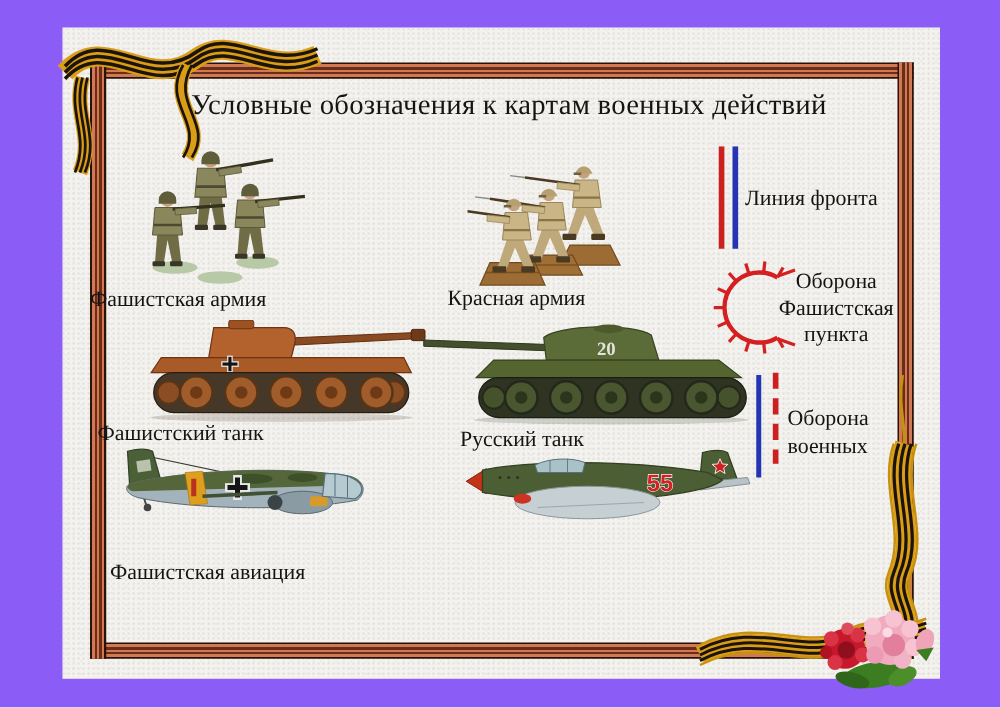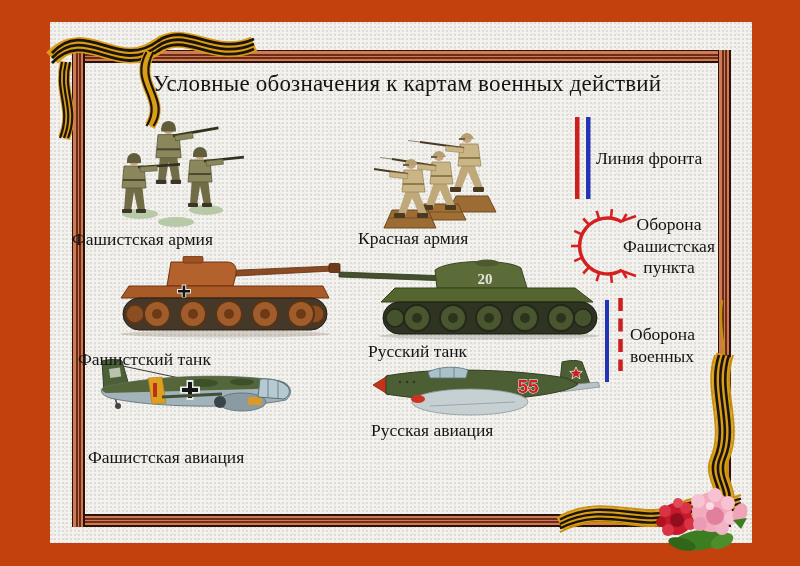--- a/index.html
+++ b/index.html
@@ -1,16 +1,16 @@
 <!DOCTYPE html>
 <html><head>
 <meta charset="utf-8">
 <style>
   html,body{margin:0;padding:0;background:#ffffff;}
-  .page{position:relative;width:800px;height:566px;background:#c2410c;overflow:hidden;
+  .page{position:relative;width:800px;height:566px;background:#8b5cf6;overflow:hidden;
         font-family:"Liberation Serif", serif;color:#141414;}
   .abs{position:absolute;}
   .texture{left:50px;top:22px;width:702px;height:521px;background-color:#f3f2ef;
     background-image:
       radial-gradient(circle at 1px 1px, #dedcd6 0.8px, transparent 0.9px),
       radial-gradient(circle at 3px 2px, #e9e7e1 0.7px, transparent 0.8px);
     background-size:4px 4px,6px 5px;}
   .frame-h{height:13px;background:linear-gradient(180deg,
       #2a1208 0 1.5px,#cf7a55 1.5px 4px,#6b2c18 4px 6px,#cf7a55 6px 7.5px,
       #6b2c18 7.5px 9.5px,#cf7a55 9.5px 11.5px,#2a1208 11.5px 13px);}
@@ -284,24 +284,23 @@
     <ellipse cx="48" cy="41" rx="7" ry="4" fill="#cc3322"></ellipse>
     <line x1="60" y1="48" x2="145" y2="44" stroke="#9aa8ac" stroke-width="1"></line>
     <text x="158" y="35" font-size="19" font-weight="bold" fill="#d42020" stroke="#ffffff" stroke-width="0.9" paint-order="stroke" text-anchor="middle" font-family="Liberation Sans, sans-serif">55</text>
     <circle cx="30" cy="24" r="1.2" fill="#2c3620"></circle>
       <circle cx="37" cy="24" r="1.2" fill="#2c3620"></circle>
       <circle cx="44" cy="24" r="1.2" fill="#2c3620"></circle>
   </svg>
 
   <div class="abs caption" style="left:72px;top:229px;">Фашистская армия</div>
   <div class="abs caption" style="left:358px;top:228px;">Красная армия</div>
-  <div class="abs caption" style="left:78px;top:336px;margin-top:13px;">Фашистский танк</div>
+  <div class="abs caption" style="left:78px;top:336px;">Фашистский танк</div>
   <div class="abs caption" style="left:368px;top:341px;">Русский танк</div>
   <div class="abs caption" style="left:88px;top:424px;margin-top:23px;">Фашистская авиация</div>
-  <div class="abs caption" style="left:371px;top:420px;">Русская авиация</div>
 
   <svg class="abs" style="left:573px;top:117px;" width="24" height="84" viewBox="0 0 24 84">
     <rect x="2" y="0" width="4.5" height="82" fill="#cc2020"></rect>
     <rect x="13" y="0" width="4.5" height="82" fill="#2434b4"></rect>
   </svg>
   <div class="abs legend-text" style="left:596px;top:148px;width:120px;">Линия фронта</div>
 
   <svg class="abs" style="left:570px;top:202px;" width="72" height="88" viewBox="0 0 72 88">
     <path d="M 52,20 A 28 28 0 1 0 52,68" fill="none" stroke="#d42020" stroke-width="3.5"></path>
     <g stroke="#d42020" stroke-width="2.6">

